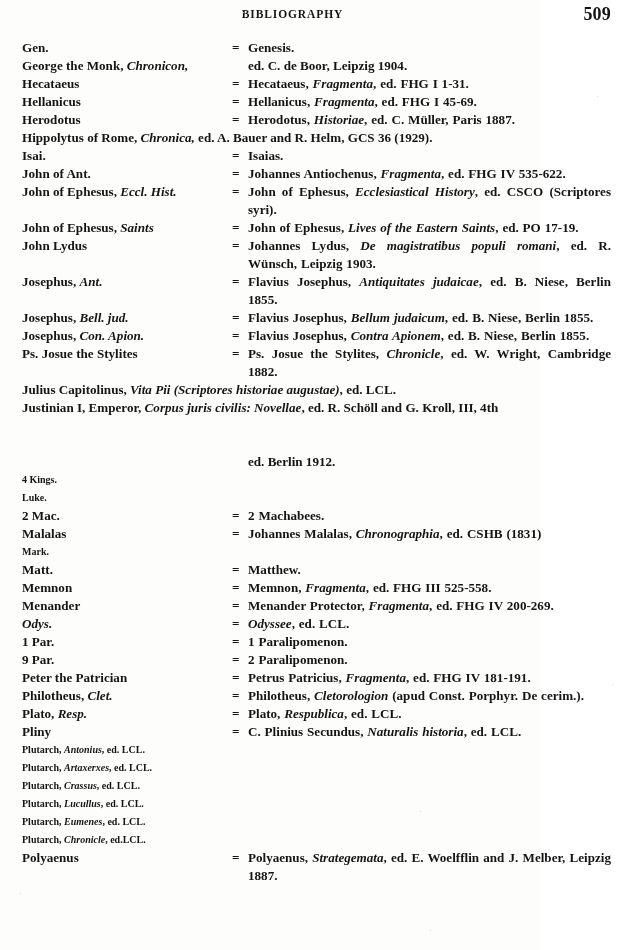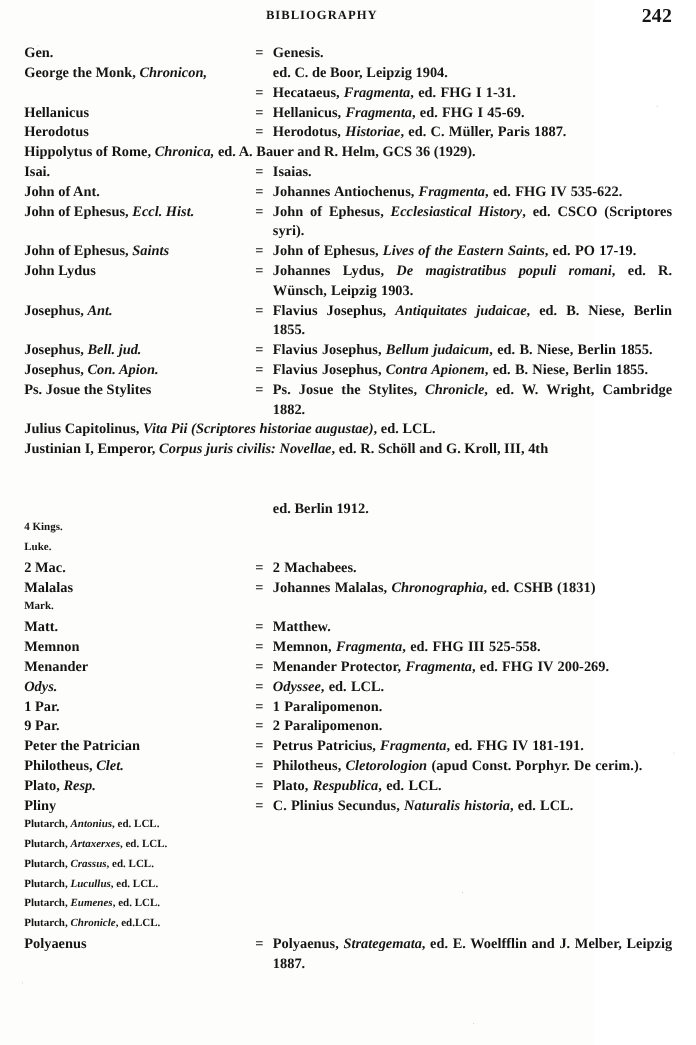--- a/index.html
+++ b/index.html
@@ -145,34 +145,35 @@
     border-radius: 50%;
   }
 </style>
 </head>
 <body>
 
 <div class="page">
 
   <div class="runhead">
     <div class="runhead-title">BIBLIOGRAPHY</div>
-    <div class="runhead-folio">242</div>
+    <div class="runhead-folio">509</div>
   </div>
 
   <div class="body-block" id="entries">
       <div class="entry two-col">
         <div class="lemma">Gen.</div>
         <div class="eq">=</div>
         <div class="gloss nojust">Genesis.</div>
       </div>
       <div class="entry two-col">
         <div class="lemma">George the Monk, <i>Chronicon,</i></div>
         <div class="gloss-noeq nojust">ed. C. de Boor, Leipzig 1904.</div>
       </div>
       <div class="entry two-col">
+        <div class="lemma">Hecataeus</div>
         <div class="eq">=</div>
         <div class="gloss">Hecataeus, <i>Fragmenta</i>, ed. FHG I 1-31.</div>
       </div>
       <div class="entry two-col">
         <div class="lemma">Hellanicus</div>
         <div class="eq">=</div>
         <div class="gloss">Hellanicus, <i>Fragmenta</i>, ed. FHG I 45-69.</div>
       </div>
       <div class="entry two-col">
         <div class="lemma">Herodotus</div>

